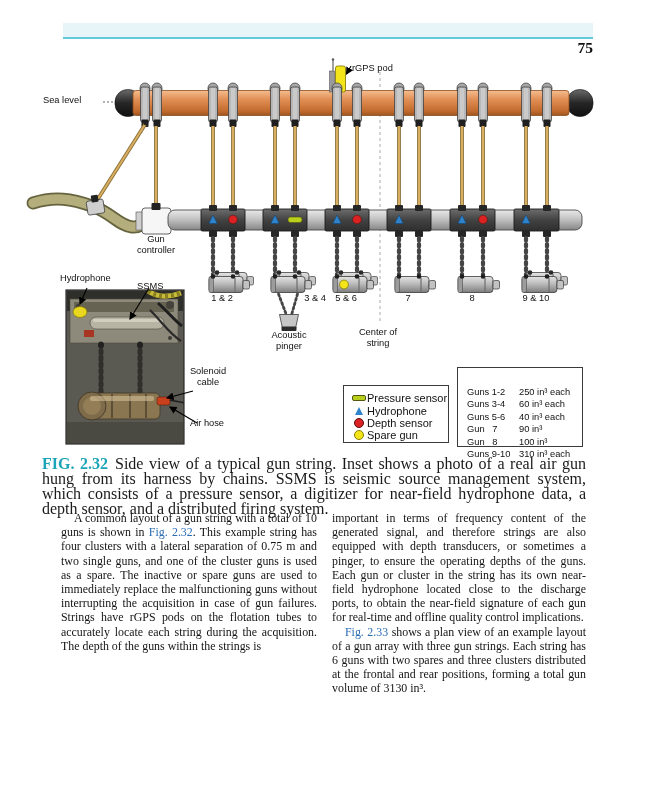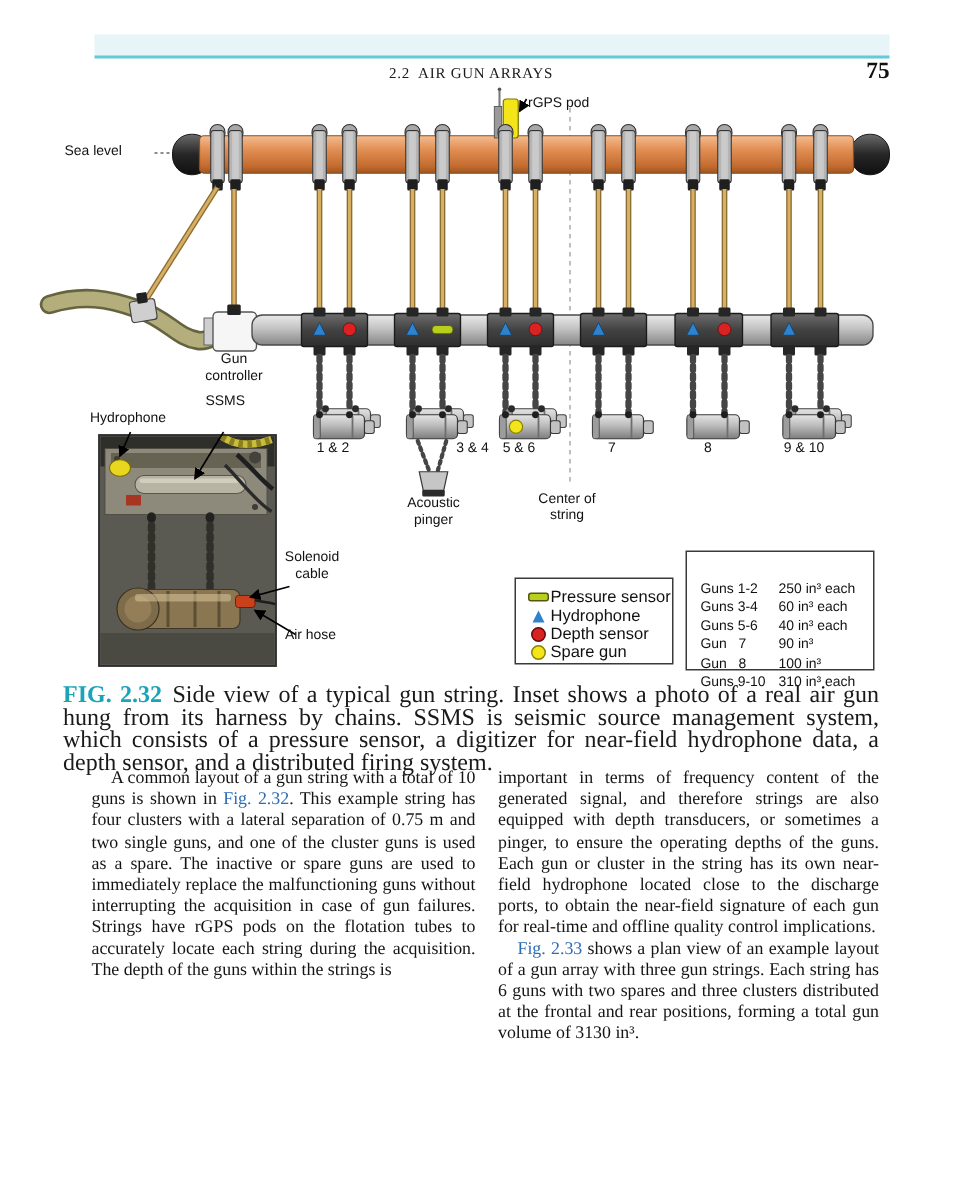--- a/index.html
+++ b/index.html
@@ -41,21 +41,20 @@
   .bodyp{margin:0;text-align:justify;}
   .bodyp.indent{text-indent:13px;}
   .xref{color:#2b6cb5;cursor:pointer;}
 </style>
 </head>
 <body>
 
 <div class="page">
 
   <div class="head-band"></div>
-  <div class="running-head">2.2  AIR GUN ARRAYS</div>
   <div class="page-num">75</div>
 
   <svg class="fig" viewBox="0 0 648 800">
     <defs>
       <linearGradient id="gTube" x1="0" y1="0" x2="0" y2="1">
         <stop offset="0" stop-color="#f4bd90"></stop>
           <stop offset="0.35" stop-color="#e29056"></stop>
         <stop offset="0.8" stop-color="#c56c30"></stop>
           <stop offset="1" stop-color="#9e5620"></stop>
       </linearGradient>
@@ -399,21 +398,21 @@
       <line x1="193" y1="391" x2="167" y2="398" marker-end="url(#ah)"></line>
       <line x1="197" y1="423" x2="170" y2="407" marker-end="url(#ah)"></line>
       <line x1="351" y1="66" x2="346.5" y2="74" marker-end="url(#ah)"></line>
     </g>
   </svg>
 
   <div class="fig-label" style="left:43px;top:95px;width:46px;">Sea level</div>
   <div class="fig-label" style="left:352px;top:63px;width:52px;">rGPS pod</div>
   <div class="fig-label center" style="left:127px;top:234px;width:58px;">Gun controller</div>
   <div class="fig-label" style="left:60px;top:273px;width:60px;">Hydrophone</div>
-  <div class="fig-label" style="left:137px;top:262px;width:40px;">SSMS</div>
+  <div class="fig-label" style="left:137px;top:281px;width:40px;">SSMS</div>
   <div class="fig-label center" style="left:185px;top:366px;width:46px;">Solenoid cable</div>
   <div class="fig-label center" style="left:189px;top:418px;width:36px;">Air hose</div>
   <div class="fig-label center" style="left:263px;top:330px;width:52px;">Acoustic pinger</div>
   <div class="fig-label center" style="left:351px;top:327px;width:54px;">Center of string</div>
   <div id="station-labels">
       <div class="fig-label center" style="left: 195px; top: 293px; width: 54px;">1 &amp; 2</div>
       <div class="fig-label center" style="left: 288px; top: 293px; width: 54px;">3 &amp; 4</div>
       <div class="fig-label center" style="left: 319px; top: 293px; width: 54px;">5 &amp; 6</div>
       <div class="fig-label center" style="left: 381px; top: 293px; width: 54px;">7</div>
       <div class="fig-label center" style="left: 445px; top: 293px; width: 54px;">8</div>

